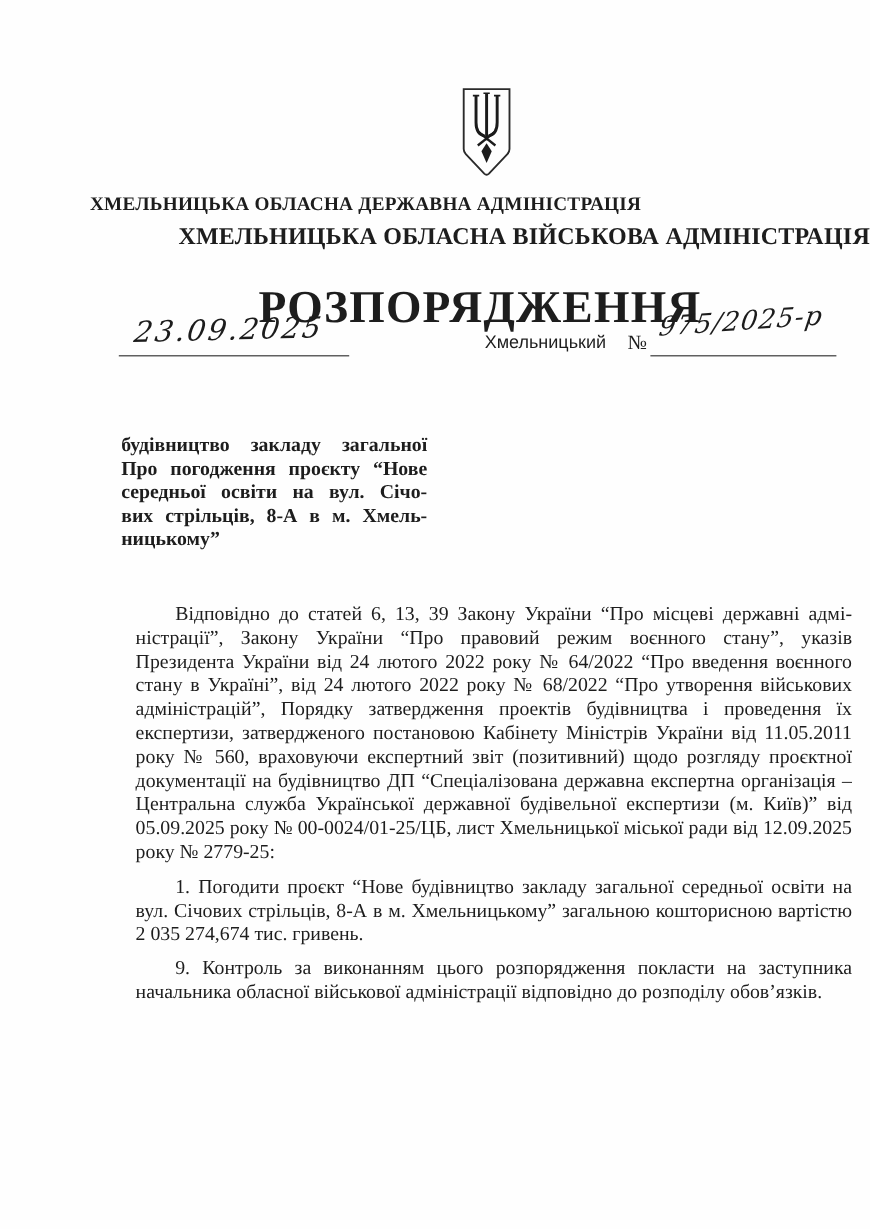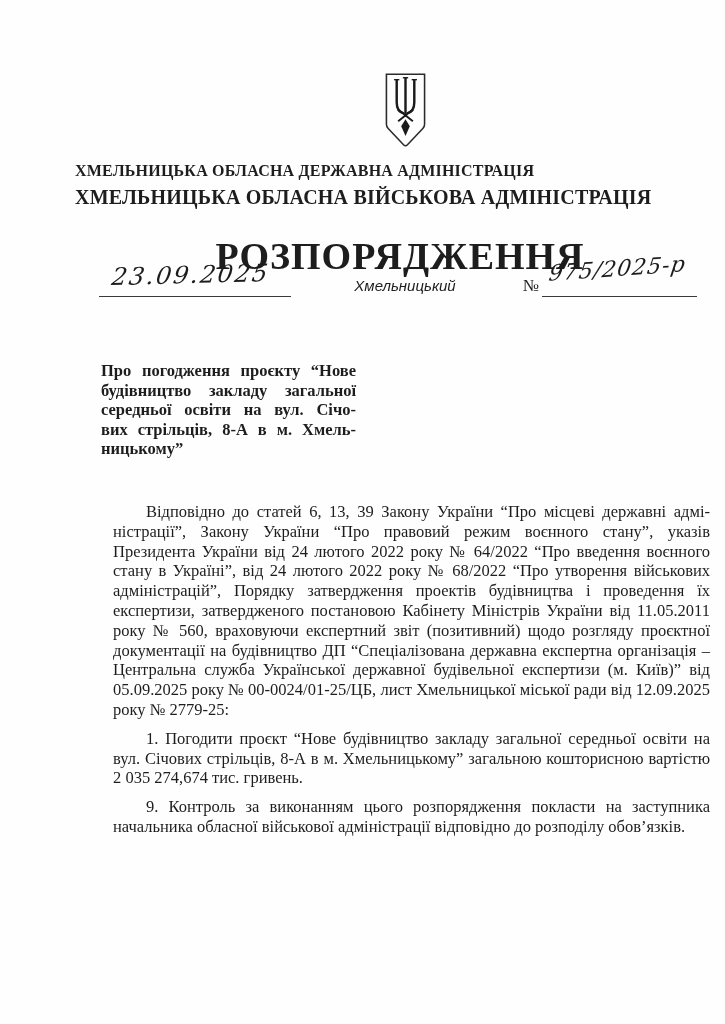--- a/index.html
+++ b/index.html
@@ -25,21 +25,21 @@
     left: 75px; right: 0; top: 162px;
     text-align: left;
     font-weight: bold;
     font-size: 16px;
     letter-spacing: 0.2px;
     white-space: nowrap;
   }
   .hdr2 {
     position: absolute;
     left: 75px; right: 0; top: 186px;
-    text-align: left;
+    text-align: right;
     font-weight: bold;
     font-size: 20px;
     letter-spacing: 0.2px;
     white-space: nowrap;
   }
   .doc-title {
     position: absolute;
     left: 75px; right: 0; top: 234px;
     text-align: center;
     font-weight: bold;
@@ -64,24 +64,23 @@
   .date-underline {
     position: absolute;
     left: 99px; top: 296px;
     width: 192px; height: 0;
     border-bottom: 1.4px solid #3a3a3a;
   }
   .city {
     position: absolute;
     left: 305px; top: 277px;
     width: 200px;
-    text-align: center;
+    text-align: right;
     font-family: "Liberation Sans", sans-serif;
     font-size: 15px;
-    font-style: italic;
   }
   .num-label {
     position: absolute;
     left: 523px; top: 276px;
     font-size: 17px;
   }
   .num-hand {
     position: absolute;
     left: 549px; top: 256px;
     font-size: 22px;
@@ -167,22 +166,22 @@
   <div class="doc-title">РОЗПОРЯДЖЕННЯ</div>
 
   <div class="hand date-hand">23.09.2025</div>
   <div class="date-underline"></div>
   <div class="city">Хмельницький</div>
   <div class="num-label">№</div>
   <div class="hand num-hand">975/2025-р</div>
   <div class="num-underline"></div>
 
   <div class="subject">
+      <div class="hline">будівництво закладу загальної</div>
       <div class="hline">Про погодження проєкту “Нове</div>
-      <div class="hline">будівництво закладу загальної</div>
       <div class="hline">середньої освіти на вул. Січо-</div>
       <div class="hline">вих стрільців, 8-А в м. Хмель-</div>
       <div class="hline">ницькому”</div>
     </div>
 
   <div class="main-col">
     <p class="para">Відповідно до статей 6, 13, 39 Закону України “Про місцеві державні адмі­ністрації”, Закону України “Про правовий режим воєнного стану”, указів Президента України від 24 лютого 2022 року № 64/2022 “Про введення воєн­ного стану в Україні”, від 24 лютого 2022 року № 68/2022 “Про утворення військових адміністрацій”, Порядку затвердження проектів будівництва і проведення їх експертизи, затвердженого постановою Кабінету Міністрів України від 11.05.2011 року № 560, враховуючи експертний звіт (позитивний) щодо розгляду проєктної документації на будівництво ДП “Спеціалізована державна експертна організація – Центральна служба Української державної будівельної експертизи (м. Київ)” від 05.09.2025 року № 00-0024/01-25/ЦБ, лист Хмельницької міської ради від 12.09.2025 року № 2779-25:</p>
     <p class="para">1. Погодити проєкт “Нове будівництво закладу загальної середньої освіти на вул. Січових стрільців, 8-А в м. Хмельницькому” загальною кошторисною вартістю 2 035 274,674 тис. гривень.</p>
     <p class="para">9. Контроль за виконанням цього розпорядження покласти на заступника начальника обласної військової адміністрації відповідно до розподілу обов’язків.</p>
   </div>

